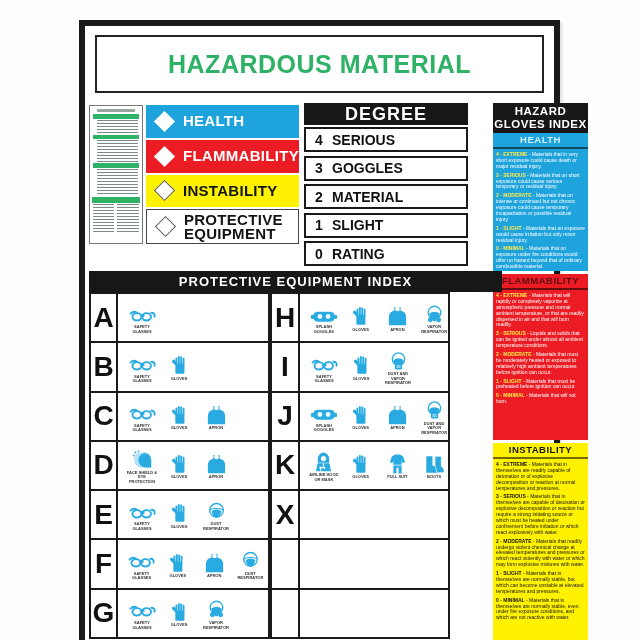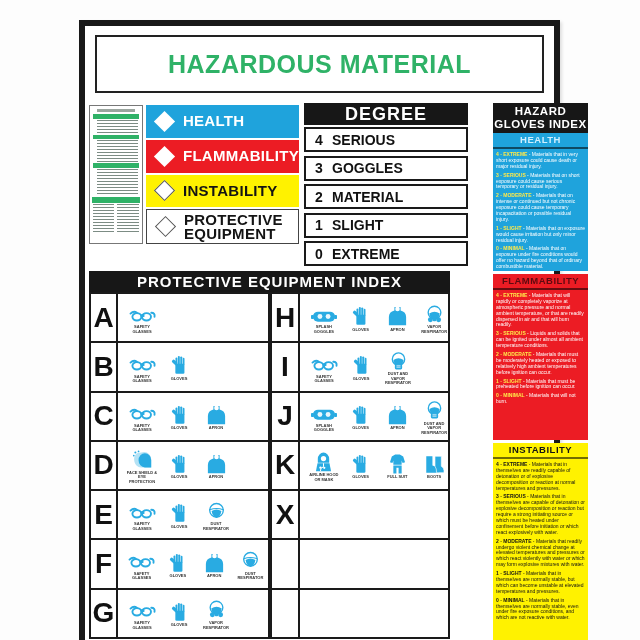--- a/index.html
+++ b/index.html
@@ -42,21 +42,21 @@
   .rating-col{position:absolute;left:368px;top:77px;width:95px;height:543px;display:flex;flex-direction:column;padding-left:40px;}
   .rc-head{height:30px;font-size:11.5px;line-height:13px;letter-spacing:.5px;flex:0 0 auto;}
   .ri-sec{margin-top:3px;display:flex;flex-direction:column;box-sizing:border-box;}
   .ri-head{font-weight:bold;font-size:9.5px;text-align:center;padding:1px 0 2px;
     border-bottom:2px solid rgba(0,0,0,.55);letter-spacing:.5px;}
   .ri-body{flex:1;padding:3px 3px 2px;font-size:5px;line-height:1.18;text-align:left;overflow:hidden;}
   .ri-body p{margin:0 0 3px;}
   .ri-body .lead{font-weight:bold;}
   .catalog-note{height:3px;width:46px;background:#6b6b33;margin:0 2px 2px auto;}
   
-  .eq-head{position:absolute;left:4px;top:245px;width:361px;height:21px;font-size:15px;box-sizing:border-box;}
+  .eq-head{position:absolute;left:4px;top:245px;width:413px;height:21px;font-size:13px;box-sizing:border-box;}
   .eq-grid{position:absolute;left:4px;top:266px;width:361px;height:347px;border:2.5px solid #1a1a1a;
     box-sizing:border-box;display:flex;flex-direction:column;background:#fff;}
   .eq-row{flex:1;display:flex;min-height:0;}
   .eq-row + .eq-row{border-top:2.5px solid #1a1a1a;}
   .eq-letter{width:27px;flex:0 0 27px;border-right:2.5px solid #1a1a1a;display:flex;align-items:center;
     justify-content:center;font-weight:bold;font-size:28px;color:#111;box-sizing:border-box;}
   .eq-letter.right{width:30px;flex:0 0 30px;border-left:2.5px solid #1a1a1a;}
   .eq-items{flex:0 0 152px;width:152px;border-right:2.5px solid #1a1a1a;display:flex;align-items:center;
     gap:3px;padding:2px 1px 0 7px;box-sizing:border-box;}
   .eq-items.right{flex:1;border-right:none;}
@@ -127,21 +127,21 @@
         <div class="deg-row">
           <div class="deg-num">2</div>
           <div>MATERIAL</div>
         </div>
         <div class="deg-row">
           <div class="deg-num">1</div>
           <div>SLIGHT</div>
         </div>
         <div class="deg-row">
           <div class="deg-num">0</div>
-          <div>EXTREME</div>
+          <div>RATING</div>
         </div>
       </div>
   </div>
 
   <div class="rating-col">
     <div class="band rc-head">
       <span><span>HAZARD</span><br>
       <span>GLOVES INDEX</span></span>
     </div>
     <div style="display:flex;flex-direction:column;flex:1;min-height:0;">

